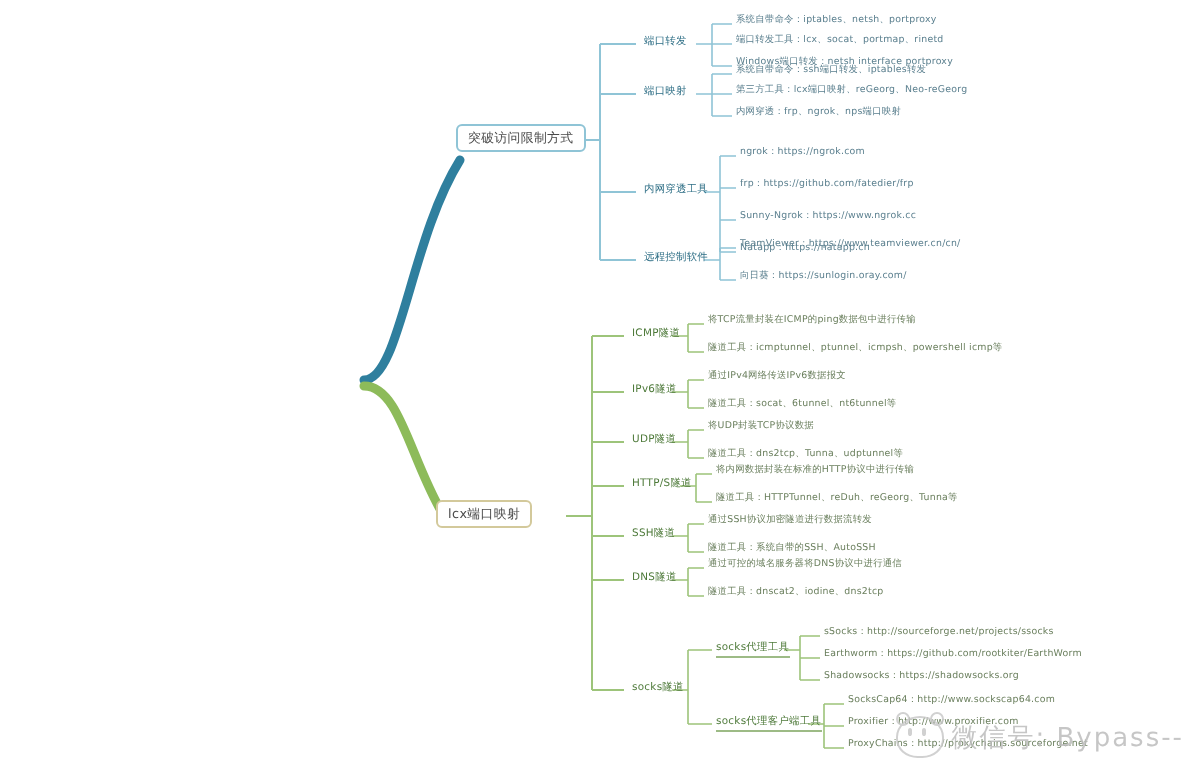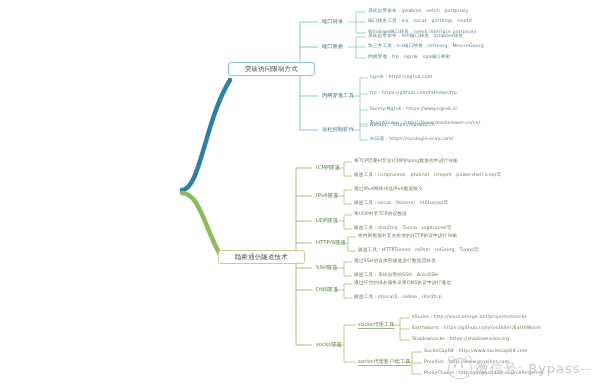--- a/index.html
+++ b/index.html
@@ -24,21 +24,21 @@
     color:#ffffff;
     font-size:11.5px;
     padding:6px 9px;
     letter-spacing:.4px;
     box-shadow:0 0 0 1px rgba(255,255,255,.25) inset;
   }
 
   
   .b1{
     font-size:6.4px;
-    padding:3px 16px;
+    padding:3px 5px;
     border-radius:3px;
     background:#ffffff;
     color:#4a4a4a;
     letter-spacing:.2px;
   }
   .b1.blue{border:1px solid #8fc4d6;}
   .b1.olive{border:1px solid #d3c99b;}
 
   
   .b2{
@@ -143,21 +143,21 @@
   <div class="node b2 blue" style="left:320px;top:92px;">内网穿透工具</div>
   <div class="node leaf blue" style="left:370px;top:75px;">ngrok：https://ngrok.com</div>
   <div class="node leaf blue" style="left:370px;top:91px;">frp：https://github.com/fatedier/frp</div>
   <div class="node leaf blue" style="left:370px;top:107px;">Sunny-Ngrok：https://www.ngrok.cc</div>
   <div class="node leaf blue" style="left:370px;top:123px;">Natapp：https://natapp.cn</div>
 
   <div class="node b2 blue" style="left:320px;top:126px;">远程控制软件</div>
   <div class="node leaf blue" style="left:370px;top:121px;">TeamViewer：https://www.teamviewer.cn/cn/</div>
   <div class="node leaf blue" style="left:370px;top:137px;">向日葵：https://sunlogin.oray.com/</div>
 
-  <div class="node b1 olive" style="left:218px;top:250px;">隐匿通信隧道技术</div>
+  <div class="node b1 olive" style="left:218px;top:250px;">lcx端口映射</div>
 
   <div class="node b2 green" style="left:314px;top:164px;">ICMP隧道</div>
   <div class="node leaf green" style="left:354px;top:159px;">将TCP流量封装在ICMP的ping数据包中进行传输</div>
   <div class="node leaf green" style="left:354px;top:173px;">隧道工具：icmptunnel、ptunnel、icmpsh、powershell icmp等</div>
 
   <div class="node b2 green" style="left:314px;top:192px;">IPv6隧道</div>
   <div class="node leaf green" style="left:354px;top:187px;">通过IPv4网络传送IPv6数据报文</div>
   <div class="node leaf green" style="left:354px;top:201px;">隧道工具：socat、6tunnel、nt6tunnel等</div>
 
   <div class="node b2 green" style="left:314px;top:217px;">UDP隧道</div>

